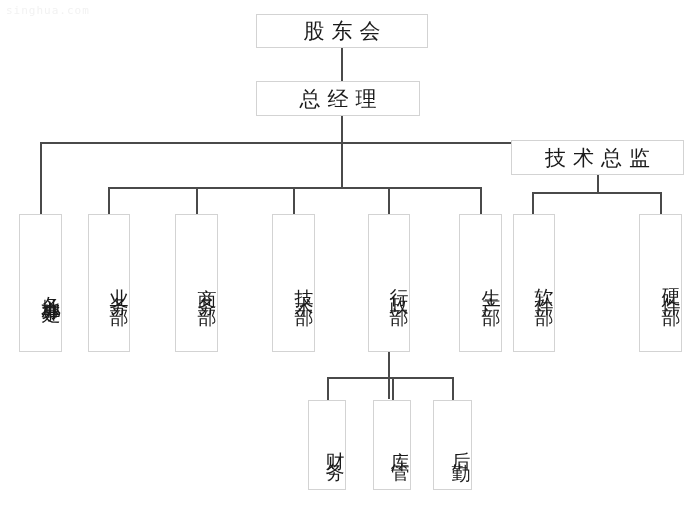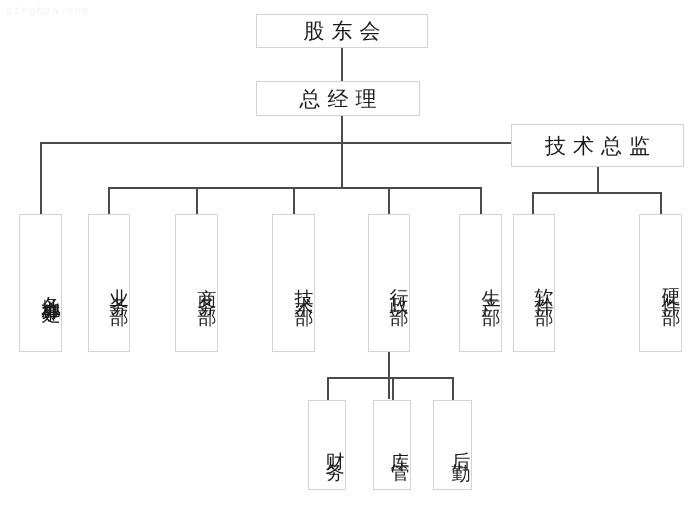--- a/index.html
+++ b/index.html
@@ -116,21 +116,21 @@
   <div class="ln v" style="left:452px; top:377px; height:23px;"></div>
 
   <div class="node h" style="left:256px; top:14px; width:172px; height:34px;">
     <span>股东会</span>
   </div>
 
   <div class="node h" style="left:256px; top:81px; width:164px; height:35px;">
     <span>总经理</span>
   </div>
 
-  <div class="node h" style="left:511px; top:124px; width:173px; height:43px;">
+  <div class="node h" style="left:511px; top:140px; width:173px; height:35px;">
     <span>技术总监</span>
   </div>
 
   <div class="node v tight" style="left:19px; top:214px; width:43px; height:138px;">
     <span>各地办事处</span>
   </div>
 
   <div class="node v" style="left:88px; top:214px; width:42px; height:138px;">
     <span>业务部</span>
   </div>

